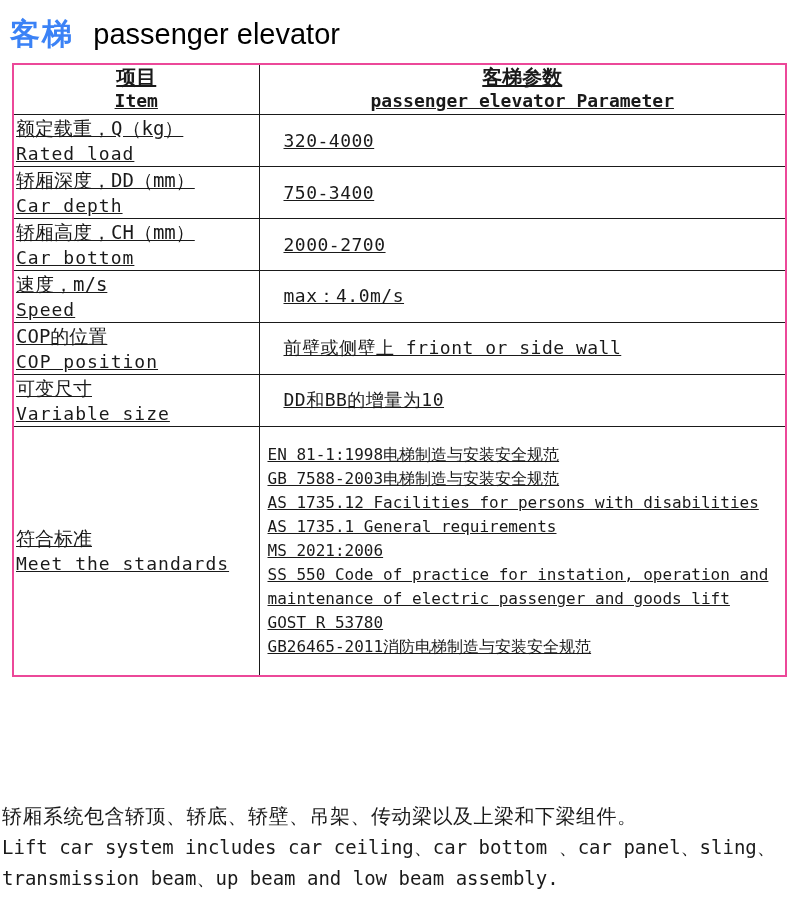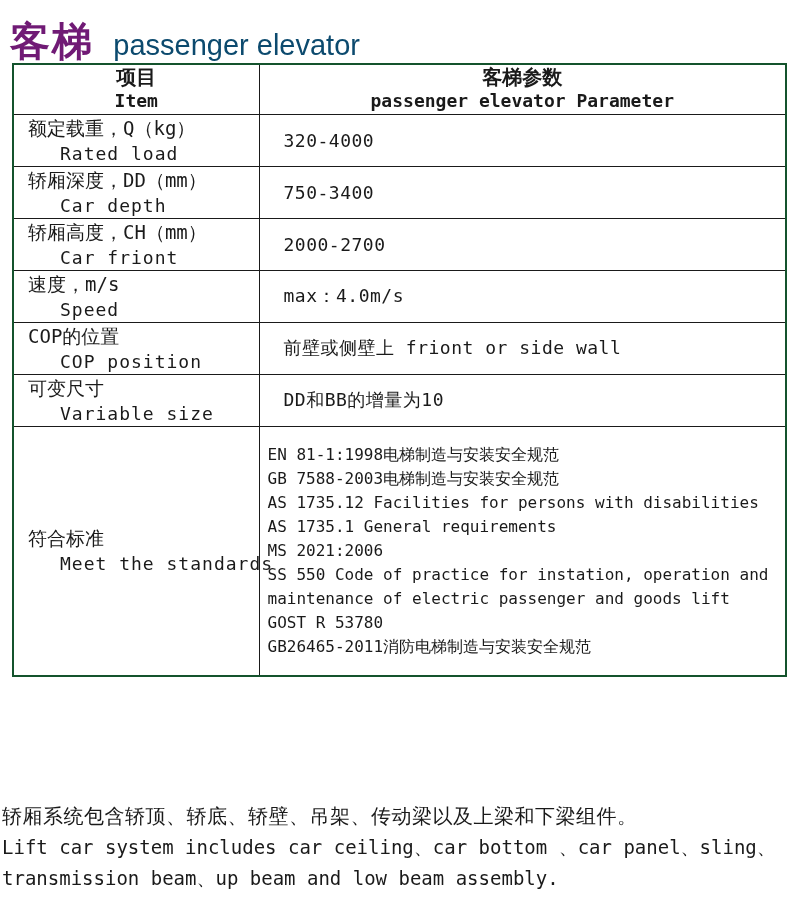--- a/index.html
+++ b/index.html
@@ -14,59 +14,59 @@
   .page { position: absolute; left: 0; top: 0; width: 800px; height: 900px; }
 
   .title {
     position: absolute; left: 10px; top: 14px;
     white-space: nowrap;
     font-weight: normal;
   }
   .title-zh {
     font-family: "DejaVu Serif", "Liberation Serif", serif;
     font-weight: bold;
-    font-size: 40px;
-    color: #701a75;
+    font-size: 30px;
+    color: #3b82f6;
     letter-spacing: 2px;
   }
   .title-en {
     font-family: "Liberation Sans", "DejaVu Sans", sans-serif;
     font-size: 29px;
-    color: #0c4a6e;
+    color: #000000;
   }
 
   table.spec-table {
     position: absolute; left: 12px; top: 63px;
     width: 775px;
     border-collapse: collapse;
     table-layout: fixed;
   }
   table.spec-table, .spec-table th, .spec-table td {
     border: 1px solid #1a1a1a;
   }
-  table.spec-table { border: 2px solid #14532d; }
+  table.spec-table { border: 2px solid #ec4899; text-decoration: underline; }
 
   col.c-item { width: 246px; }
 
   .spec-table th {
     height: 50px;
     font-size: 18px;
     font-weight: bold;
     text-align: center;
     vertical-align: middle;
     line-height: 24px;
   }
   .hdr-zh { font-size: 20px; }
 
   .spec-table td { vertical-align: middle; }
 
   tr.data-row td { height: 52px; }
-  td.label-cell { padding-left: 14px; }
+  td.label-cell { padding-left: 2px; }
   td.label-cell .lz { font-size: 19px; line-height: 26px; white-space: nowrap; }
-  td.label-cell .le { font-size: 18px; line-height: 25px; white-space: nowrap; letter-spacing: 1px; margin-left: 32px; }
+  td.label-cell .le { font-size: 18px; line-height: 25px; white-space: nowrap; letter-spacing: 1px; }
   td.value-cell {
     padding-left: 24px;
     font-size: 18px;
     letter-spacing: 0.5px;
     white-space: nowrap;
   }
 
   tr.standards-row td { height: 250px; }
   td.standards-cell { padding: 6px 4px 6px 8px; }
   td.standards-cell .std-line {
@@ -125,21 +125,21 @@
       <tr class="data-row">
         <td class="label-cell">
           <div class="lz">轿厢深度，DD（mm）</div>
           <div class="le">Car depth</div>
         </td>
         <td class="value-cell">750-3400</td>
       </tr>
       <tr class="data-row">
         <td class="label-cell">
           <div class="lz">轿厢高度，CH（mm）</div>
-          <div class="le">Car friont</div>
+          <div class="le">Car bottom</div>
         </td>
         <td class="value-cell">2000-2700</td>
       </tr>
       <tr class="data-row">
         <td class="label-cell">
           <div class="lz">速度，m/s</div>
           <div class="le">Speed</div>
         </td>
         <td class="value-cell">max：4.0m/s</td>
       </tr>

